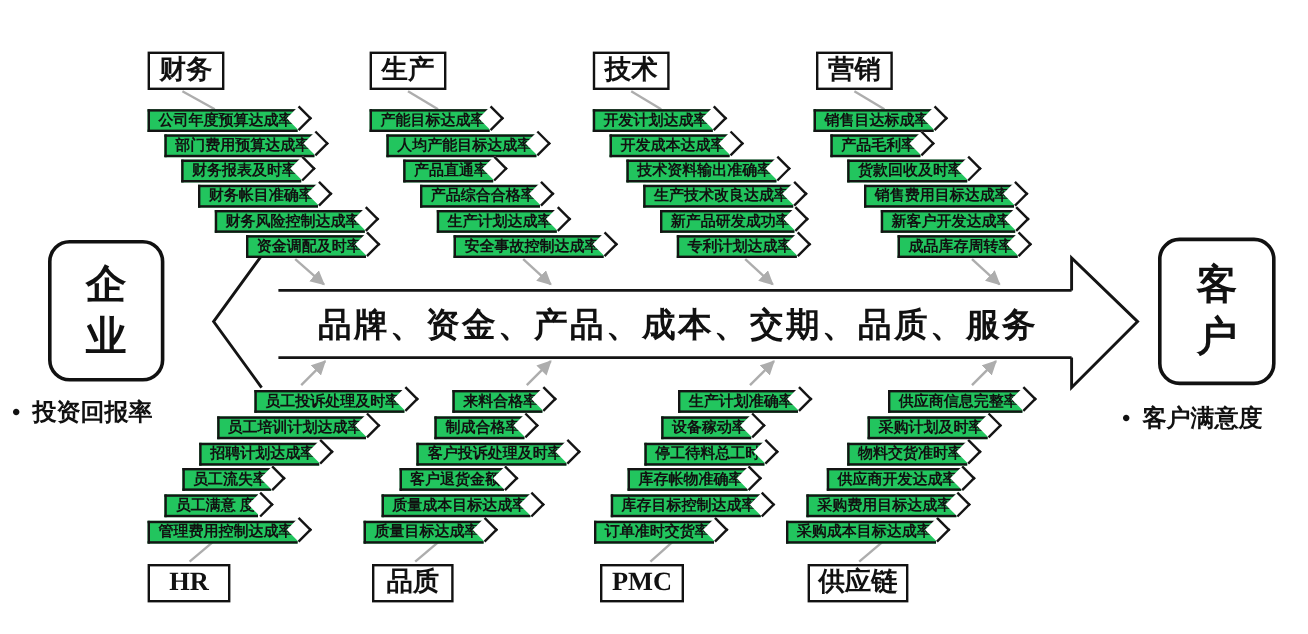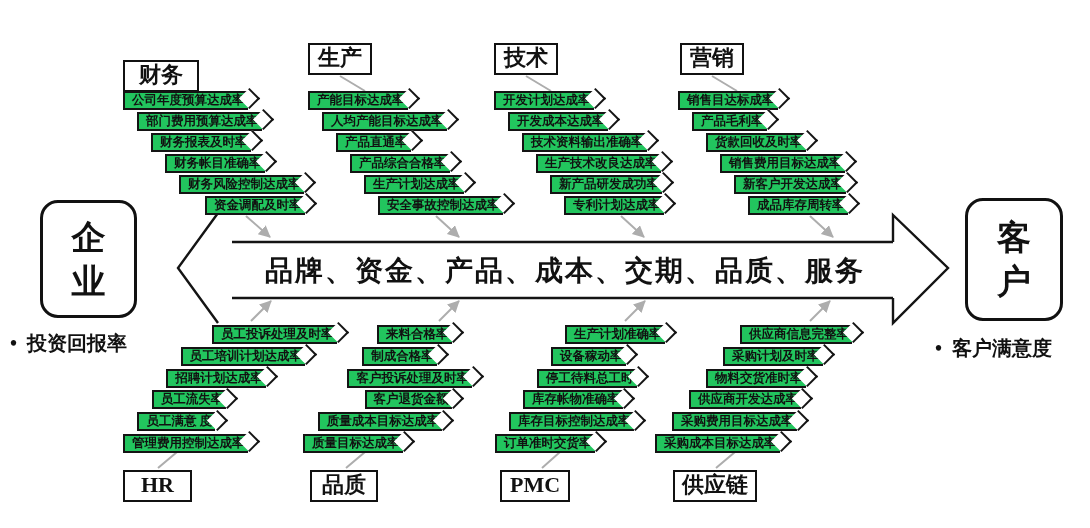--- a/index.html
+++ b/index.html
@@ -89,21 +89,21 @@
   </div>
 
   <div class="bignode" style="left:965px;top:198px;width:98px;height:123px;padding-top:15px;">客
 户</div>
   <div class="metric" style="left:935px;top:335px;">
     <span class="bullet">•</span><span>客户满意度</span>
   </div>
 
   <div id="center-text">品牌、资金、产品、成本、交期、品质、服务</div>
 
-<div class="gtitle" style="left: 123px; top: 60px; width: 76px; height: 32px; line-height: 26px;">财务</div>
+<div class="gtitle" style="left: 123px; top: 43px; width: 64px; height: 32px; line-height: 26px;">财务</div>
     <div class="tag" style="left: 123px; top: 91px;">公司年度预算达成率</div>
     <div class="tag" style="left: 137px; top: 112px;">部门费用预算达成率</div>
     <div class="tag" style="left: 151px; top: 133px;">财务报表及时率</div>
     <div class="tag" style="left: 165px; top: 154px;">财务帐目准确率</div>
     <div class="tag" style="left: 179px; top: 175px;">财务风险控制达成率</div>
     <div class="tag" style="left: 205px; top: 196px;">资金调配及时率</div>
     <div class="gtitle" style="left: 308px; top: 43px; width: 64px; height: 32px; line-height: 26px;">生产</div>
     <div class="tag" style="left: 308px; top: 91px;">产能目标达成率</div>
     <div class="tag" style="left: 322px; top: 112px;">人均产能目标达成率</div>
     <div class="tag" style="left: 336px; top: 133px;">产品直通率</div>
@@ -128,21 +128,21 @@
     <div class="tag" style="left: 212px; top: 325px;">员工投诉处理及时率</div>
     <div class="tag" style="left: 180.6px; top: 346.8px;">员工培训计划达成率</div>
     <div class="tag" style="left: 166.2px; top: 368.6px;">招聘计划达成率</div>
     <div class="tag" style="left: 151.8px; top: 390.4px;">员工流失率</div>
     <div class="tag" style="left: 137.4px; top: 412.2px;">员工满意 度</div>
     <div class="tag" style="left: 123px; top: 434px;">管理费用控制达成率</div>
     <div class="gtitle" style="left: 310px; top: 470px; width: 68px; height: 32px; line-height: 26px;">品质</div>
     <div class="tag" style="left: 377px; top: 325px;">来料合格率</div>
     <div class="tag" style="left: 362.2px; top: 346.8px;">制成合格率</div>
     <div class="tag" style="left: 347.4px; top: 368.6px;">客户投诉处理及时率</div>
-    <div class="tag" style="left: 332.6px; top: 390.4px; margin-left: 32px;">客户退货金额</div>
+    <div class="tag" style="left: 332.6px; top: 390.4px;">客户退货金额</div>
     <div class="tag" style="left: 317.8px; top: 412.2px;">质量成本目标达成率</div>
     <div class="tag" style="left: 303px; top: 434px;">质量目标达成率</div>
     <div class="gtitle" style="left: 500px; top: 470px; width: 70px; height: 32px; line-height: 26px;">PMC</div>
     <div class="tag" style="left: 565px; top: 325px;">生产计划准确率</div>
     <div class="tag" style="left: 551px; top: 346.8px;">设备稼动率</div>
     <div class="tag" style="left: 537px; top: 368.6px;">停工待料总工时</div>
     <div class="tag" style="left: 523px; top: 390.4px;">库存帐物准确率</div>
     <div class="tag" style="left: 509px; top: 412.2px;">库存目标控制达成率</div>
     <div class="tag" style="left: 495px; top: 434px;">订单准时交货率</div>
     <div class="gtitle" style="left: 673px; top: 470px; width: 84px; height: 32px; line-height: 26px;">供应链</div>

